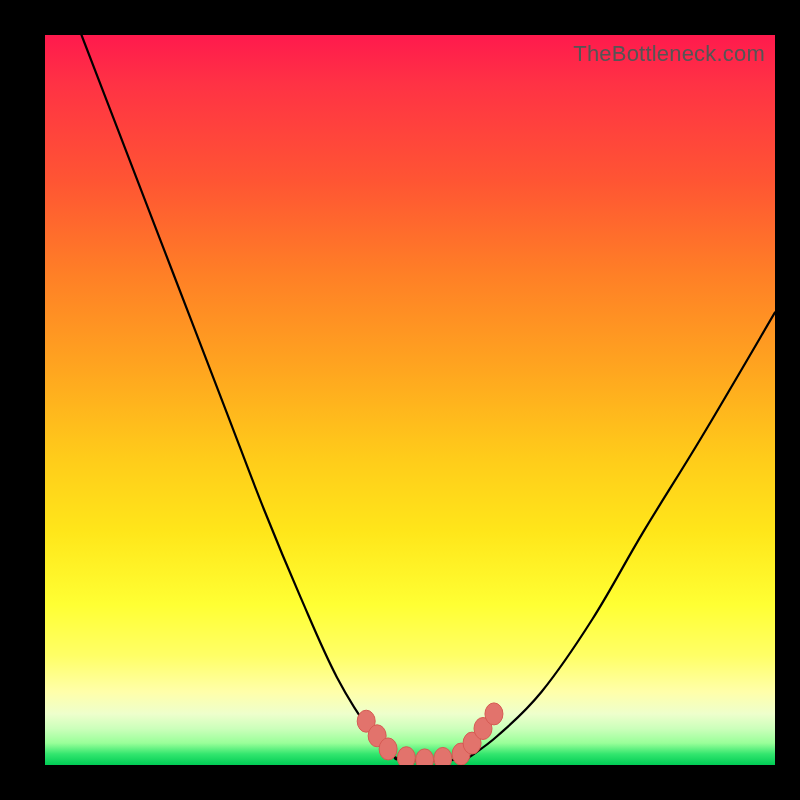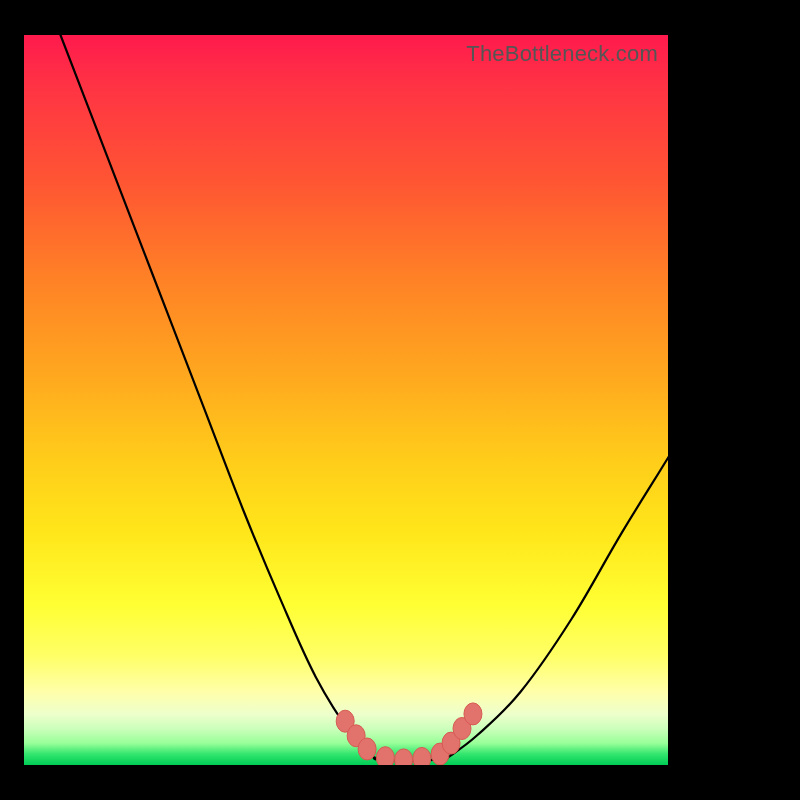--- a/index.html
+++ b/index.html
@@ -12,23 +12,23 @@
     font-family: Arial, Helvetica, sans-serif;
   }
   .frame {
     position: relative;
     width: 800px;
     height: 800px;
     background: #000;
   }
   .plot-area {
     position: absolute;
-    left: 24px;
+    left: 45px;
     top: 35px;
-    width: 644px;
+    width: 730px;
     height: 730px;
     background: linear-gradient(
       to bottom,
       #ff1a4d 0%,
       #ff3344 7%,
       #ff5533 20%,
       #ff8026 33%,
       #ffa61f 46%,
       #ffcc1a 58%,
       #ffe61a 68%,

